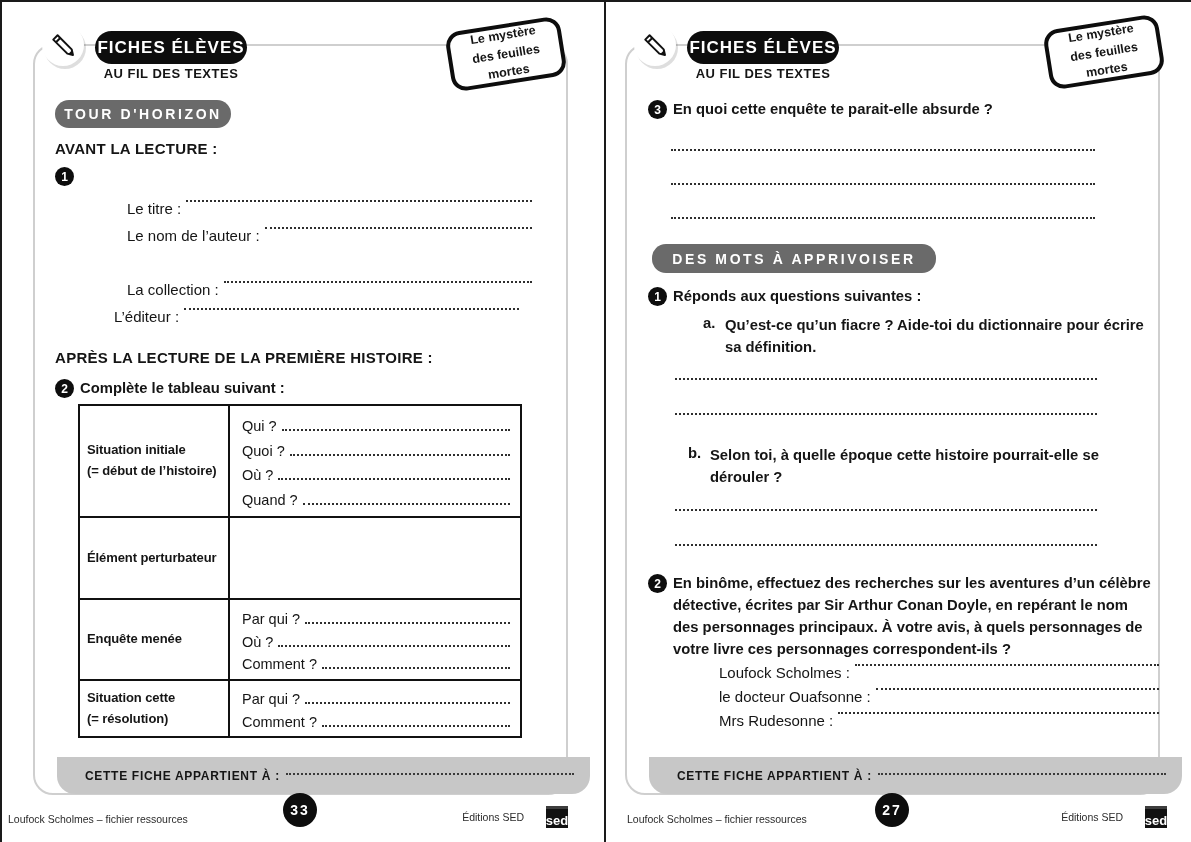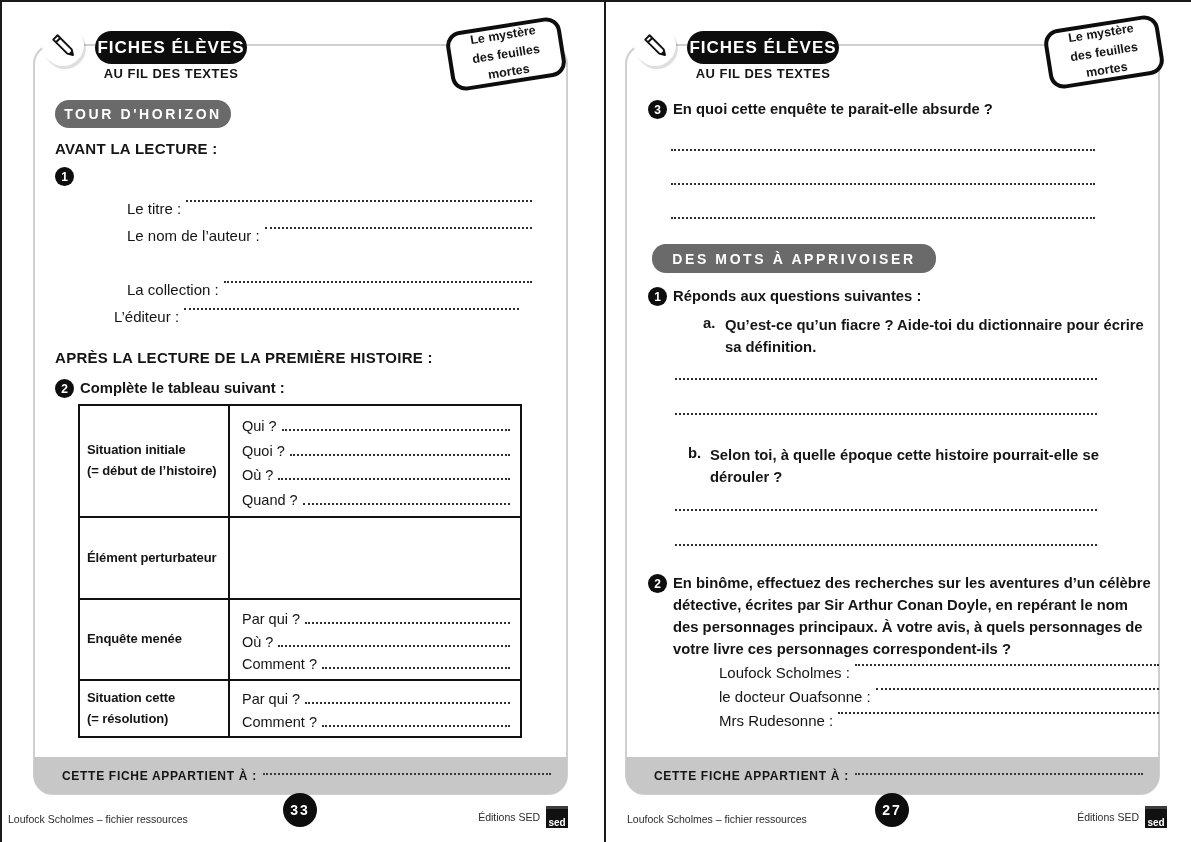--- a/index.html
+++ b/index.html
@@ -60,34 +60,34 @@
   .tlabel { flex:0 0 150px; border-right:2px solid #111; display:flex; flex-direction:column;
             justify-content:center; padding:4px 4px 4px 7px; font-weight:bold; font-size:13px;
             line-height:1.6; letter-spacing:-0.1px; }
   .tcell { flex:1; display:flex; flex-direction:column; justify-content:space-evenly;
            padding:4px 10px 6px 12px; }
   .dotline { display:flex; align-items:flex-end; font-size:14.5px; height:22px; }
   .dotline .lbl { white-space:nowrap; padding-right:5px; }
 
   .owner-bar { position:absolute; top:757px; width:533px; height:37px; background:#c7c7c7;
                border-radius:0 0 18px 18px; display:flex; align-items:center;
-               padding:0 16px 0 28px; z-index:1; }
+               padding:0 16px 0 28px; z-index:1;margin-left:23px; }
   .owner-bar .lbl { font-weight:bold; font-size:12px; letter-spacing:0.7px; white-space:nowrap;
                     padding-right:6px; }
   .owner-bar .dots { border-bottom:2px dotted #3a3a3a; margin-bottom:4px; }
 
   .pagenum { position:absolute; top:793px; width:34px; height:34px; border-radius:50%;
              background:#0d0d0d; color:#fff; font-weight:bold; font-size:14px; letter-spacing:2px;
              display:flex; align-items:center; justify-content:center; z-index:2; }
 
   .foot-left  { position:absolute; top:813px; font-size:10.5px; color:#2b2b2b; }
   .foot-right { position:absolute; top:806px; width:170px; display:flex; align-items:center;
-                justify-content:flex-end; gap:6px; }
+                justify-content:flex-end; gap:22px; }
   .foot-right .pub { font-size:10.5px; color:#2b2b2b; }
-  .sed-logo { width:22px; height:22px; background:#111; color:#fff; font-weight:bold; font-size:10px;
+  .sed-logo { width:22px; height:22px; background:#111; color:#fff; font-weight:bold; font-size:13px;
               display:flex; align-items:flex-end; justify-content:center; padding-bottom:0;
               border-top:3px solid #3d3d3d; }
 </style>
 </head>
 <body>
 
 <div class="spread">
   <div class="edge-top"></div>
   <div class="edge-left"></div>
   <div class="divider"></div>

